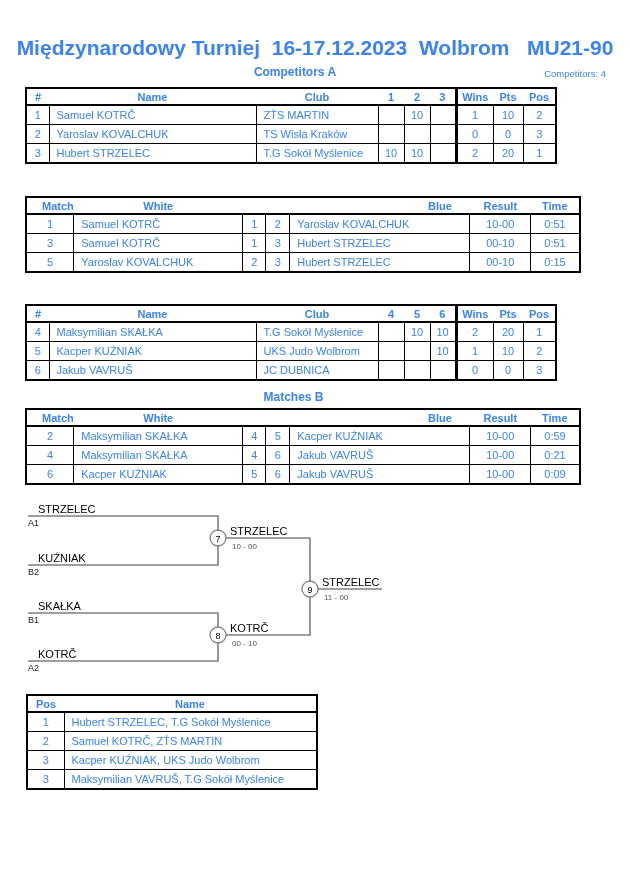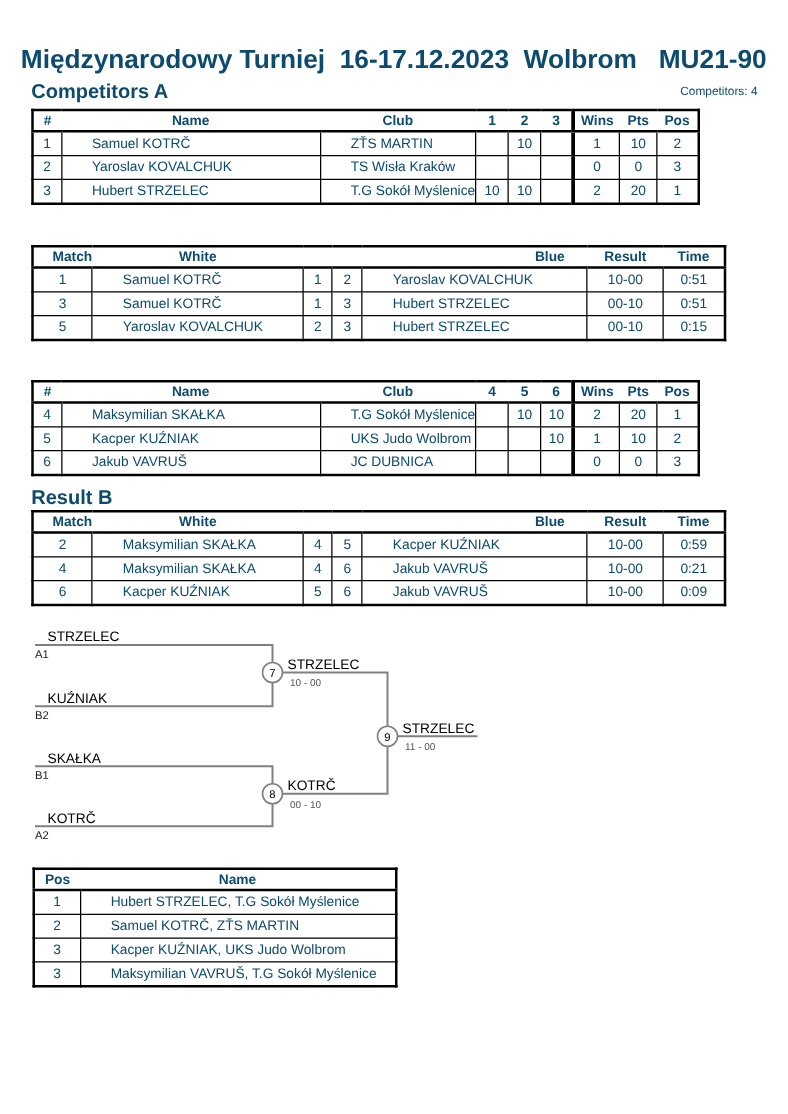--- a/index.html
+++ b/index.html
@@ -1,28 +1,28 @@
 <!DOCTYPE html>
 <html><head>
 <meta charset="utf-8">
 <style>
   html,body{margin:0;padding:0;background:#fff;}
   .page{position:relative;width:630px;height:891px;background:#fff;overflow:hidden;
-        font-family:"Liberation Sans",sans-serif;color:#0c4a6e;}
+        font-family:"Liberation Sans",sans-serif;color:#3b82f6;}
   .main-title{position:absolute;top:36px;left:0;width:630px;text-align:center;
         font-size:21px;font-weight:bold;margin:0;white-space:pre;letter-spacing:0;}
-  .sec-title{position:absolute;font-size:16px;font-weight:bold;text-align:left;margin:0;}
+  .sec-title{position:absolute;font-size:12px;font-weight:bold;text-align:center;margin:0;}
   .comp-count{position:absolute;top:68px;right:24px;font-size:9.5px;}
   table.sheet{position:absolute;border-collapse:collapse;table-layout:fixed;
         font-size:11px;border:2px solid #000;background:#fff;}
   .sheet th{font-weight:bold;padding:0;height:15px;border:0;border-bottom:2px solid #000;
         white-space:nowrap;overflow:visible;text-align:center;}
   .sheet td{padding:0;height:18px;border:1px solid #000;white-space:nowrap;overflow:hidden;
         text-align:center;}
-  .sheet td.txt{text-align:left;padding-left:24px;}
+  .sheet td.txt{text-align:left;padding-left:7px;}
   .sheet th.thick, .sheet td.thick{border-left:3px solid #000;}
   .sheet th.left-h{text-align:left;padding-left:15px;}
   .sheet th.blue-h{text-align:right;padding-right:18px;}
   svg text{font-family:"Liberation Sans",sans-serif;}
   .bk-name{font-size:11px;fill:#000;}
   .bk-seed{font-size:9px;fill:#1a1a1a;}
   .bk-score{font-size:8px;fill:#555;}
   .bk-num{font-size:9px;fill:#000;text-anchor:middle;}
 </style>
 </head>
@@ -199,21 +199,21 @@
       <td></td>
       <td></td>
       <td></td>
       <td class="thick">0</td>
       <td>0</td>
       <td>3</td>
     </tr>
   </tbody>
     </table>
 
-  <div class="sec-title" style="top:390px;left:25px;width:537px;">Result B</div>
+  <div class="sec-title" style="top:390px;left:25px;width:537px;">Matches B</div>
 
   <table class="sheet" style="top:408px;left:25px;">
     <colgroup>
         <col style="width:31px">
         <col style="width:169px">
         <col style="width:23px">
         <col style="width:24px">
         <col style="width:180px">
         <col style="width:61px">
         <col style="width:49px">

